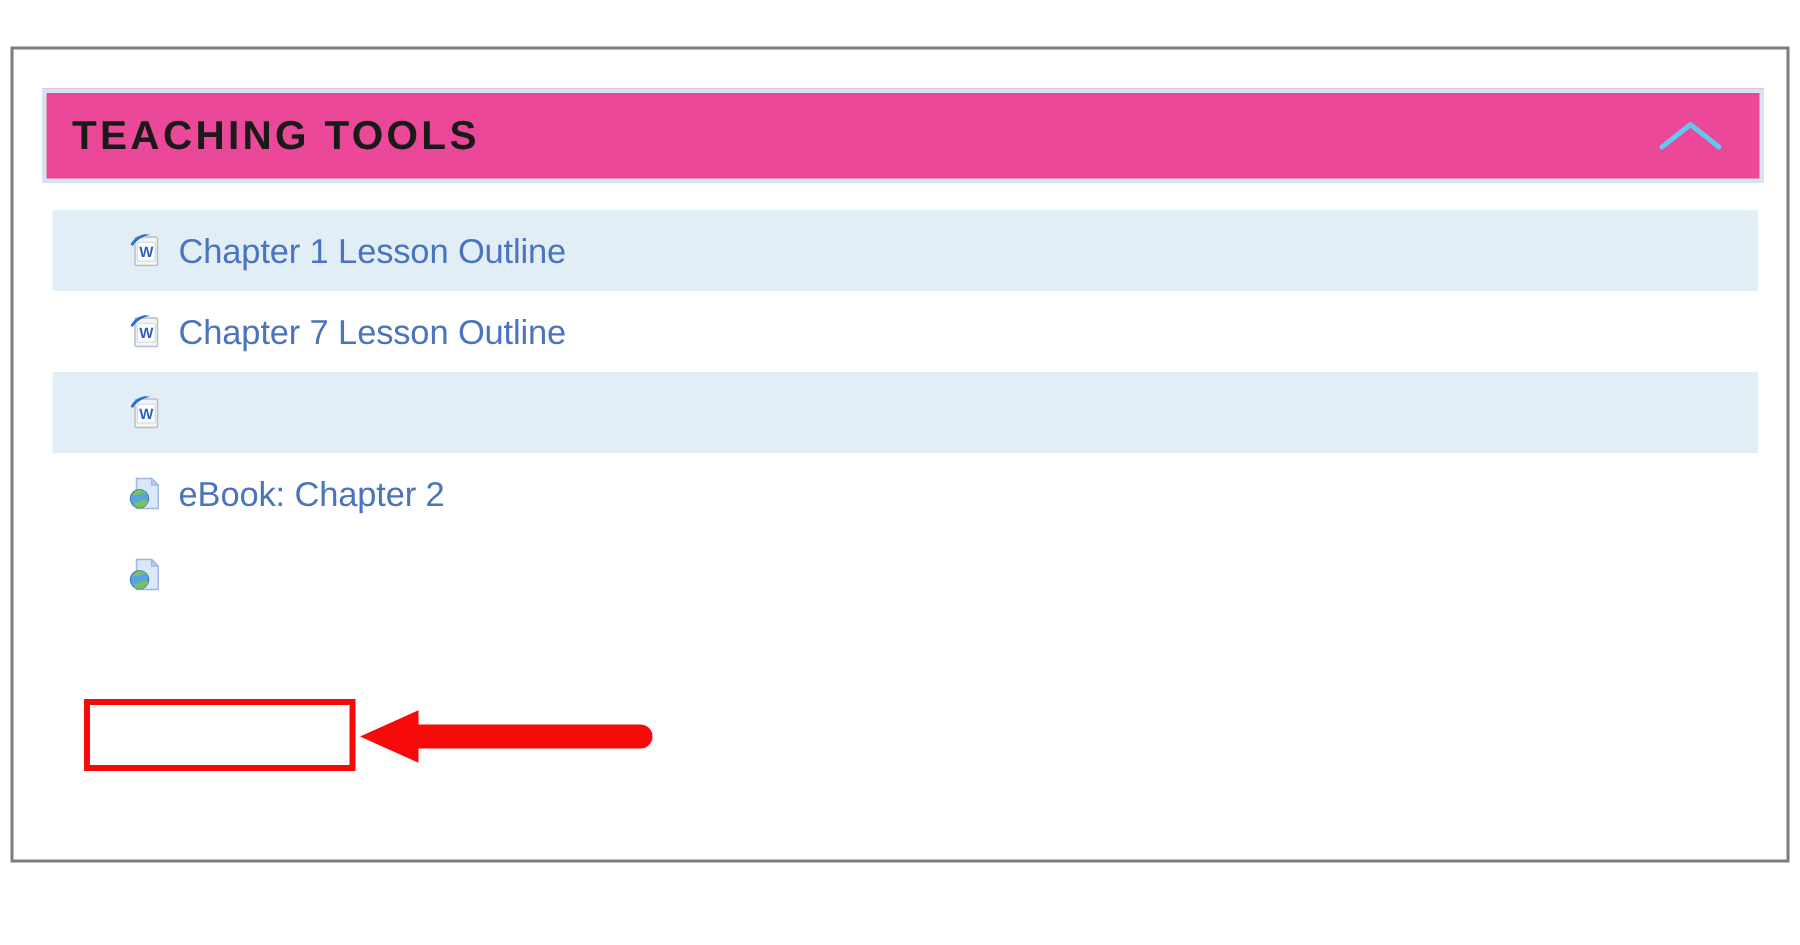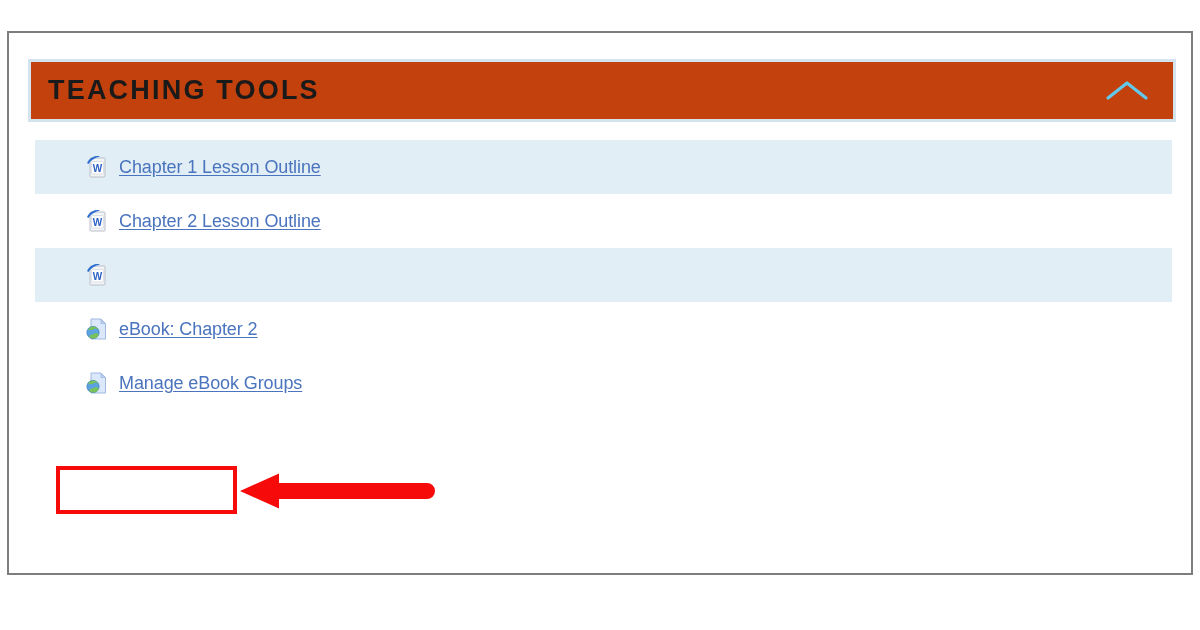--- a/index.html
+++ b/index.html
@@ -35,21 +35,21 @@
 
   
   .panel-header {
     position: absolute;
     left: 19px;
     top: 26px;
     width: 1148px;
     height: 63px;
     box-sizing: border-box;
     border: 3px solid #d3e4ee;
-    background: #c2410c;
+    background: #ec4899;
     display: flex;
     align-items: center;
     justify-content: space-between;
   }
   .panel-title {
     font-family: "Liberation Sans", sans-serif;
     font-size: 27px;
     font-weight: bold;
     letter-spacing: 2.2px;
     color: #1a1a1a;
@@ -93,23 +93,22 @@
     width: 26px;
     height: 26px;
     flex: 0 0 26px;
     margin-right: 9px;
     display: block;
   }
   .row-icon svg { display: block; }
 
   .row-link {
     font-family: "Liberation Sans", sans-serif;
-    font-size: 18px;
+    font-size: 23px;
     color: #4a74bd;
-    text-decoration: underline;
     text-underline-offset: 2px;
     white-space: nowrap;
     letter-spacing: -0.1px;
     cursor: pointer;
     line-height: 1;
   }
 
   
   .anno-box {
     position: absolute;
@@ -169,21 +168,21 @@
       <div class="tool-row">
         <div class="row-inner">
           <span class="row-icon">
             <svg width="26" height="26" viewBox="0 0 26 26">
               <rect x="6" y="4" width="15" height="19" rx="1" fill="#f3f4f6" stroke="#b9bec7" stroke-width="1"></rect>
               <rect x="7.5" y="7.5" width="12" height="12.5" rx="0.8" fill="#ffffff" stroke="#cfd4db" stroke-width="0.7"></rect>
               <text x="13.5" y="17.5" font-family="Liberation Sans, sans-serif" font-size="10" font-weight="bold" fill="#2b5fc4" text-anchor="middle">W</text>
               <path d="M3 9 C7 2, 13 1.5, 16 2.5 C11 3.5, 7 6, 4.5 10 Z" fill="#2d6fd1"></path>
             </svg>
           </span>
-          <span class="row-link">Chapter 2 Lesson Outline</span>
+          <span class="row-link">Chapter 7 Lesson Outline</span>
         </div>
       </div>
 
       <div class="tool-row shaded">
         <div class="row-inner">
           <span class="row-icon">
             <svg width="26" height="26" viewBox="0 0 26 26">
               <rect x="6" y="4" width="15" height="19" rx="1" fill="#f3f4f6" stroke="#b9bec7" stroke-width="1"></rect>
               <rect x="7.5" y="7.5" width="12" height="12.5" rx="0.8" fill="#ffffff" stroke="#cfd4db" stroke-width="0.7"></rect>
               <text x="13.5" y="17.5" font-family="Liberation Sans, sans-serif" font-size="10" font-weight="bold" fill="#2b5fc4" text-anchor="middle">W</text>
@@ -219,21 +218,20 @@
             <svg width="26" height="26" viewBox="0 0 26 26">
               <path d="M7 3 H17 L21.5 7.5 V23 H7 Z" fill="#dbe7fb" stroke="#9fb8e0" stroke-width="1"></path>
               <path d="M17 3 L21.5 7.5 H17 Z" fill="#b9cdf0" stroke="#9fb8e0" stroke-width="0.8"></path>
               <circle cx="9" cy="16.5" r="6.1" fill="#5aa3e0" stroke="#3f7fc0" stroke-width="0.8"></circle>
               <path d="M4 14.5 C6 13.2, 8 15, 9.6 13.2 C11.2 11.6, 13.4 13 14.6 14.4
                        C13.6 11.6, 11.4 10.6, 9 10.6 C6.6 10.6, 4.8 12.2, 4 14.5 Z" fill="#79c25a"></path>
               <path d="M5.2 20.4 C6.4 18.2, 9.2 19.2, 10.6 17.6 C12 16.2, 13.8 17.6, 14.8 18.4
                        C14 20.8, 11.8 22.6, 9 22.6 C7.4 22.6, 6 21.8, 5.2 20.4 Z" fill="#79c25a"></path>
             </svg>
           </span>
-          <span class="row-link">Manage eBook Groups</span>
         </div>
       </div>
 
     </div>
   </div>
 
   <div class="anno-box"></div>
 
   <div class="anno-arrow">
     <svg width="197" height="38" viewBox="0 0 197 38">

